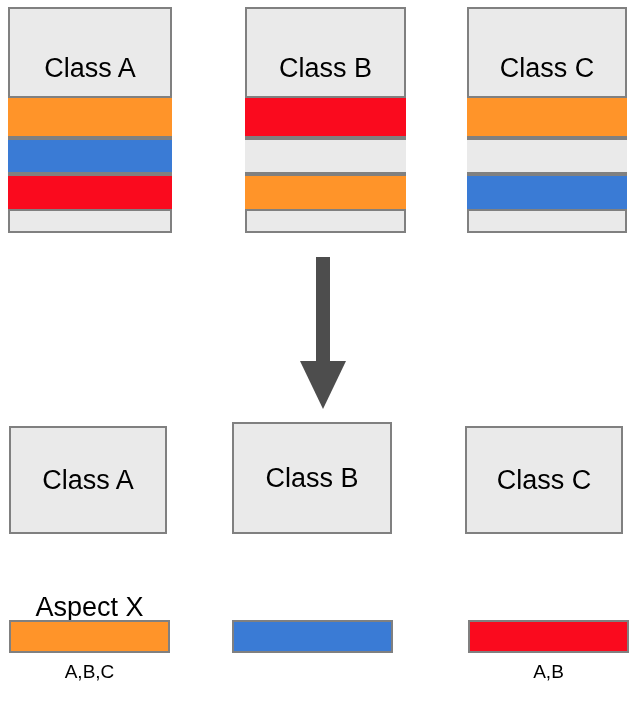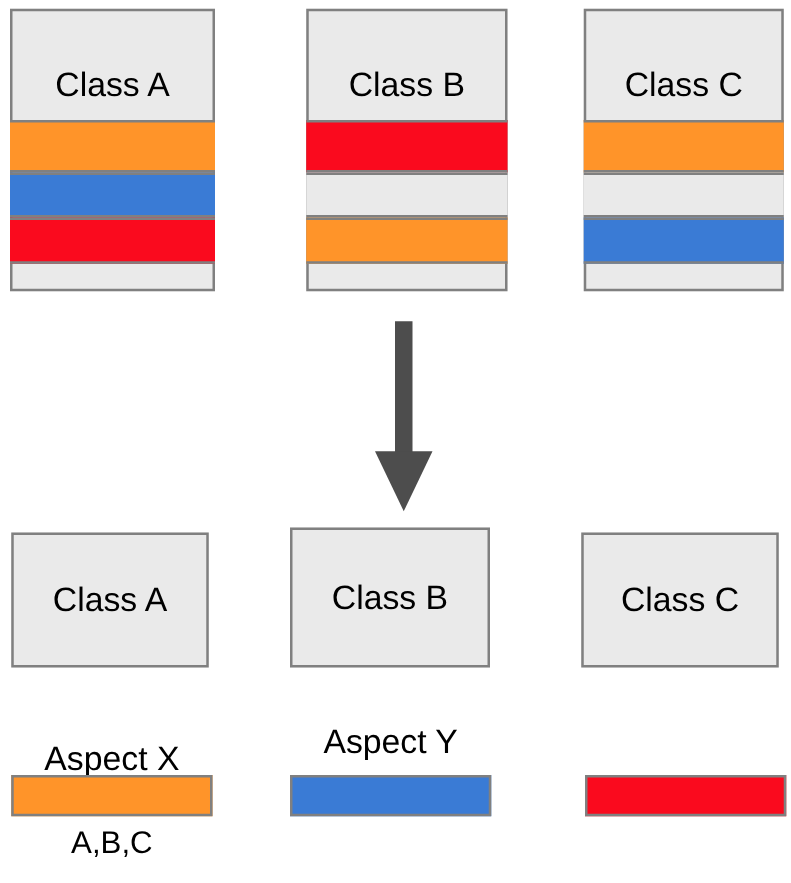--- a/index.html
+++ b/index.html
@@ -81,21 +81,21 @@
   }
   .legend-swatch {
     position: absolute;
     box-sizing: border-box;
     border: 2px solid #808080;
   }
   .legend-members {
     position: absolute;
     width: 100%;
     text-align: center;
-    font-size: 25px;
+    font-size: 19px;
     line-height: 1;
     white-space: nowrap;
   }
 </style>
 </head>
 <body>
 
 <div class="class-card" style="left:8px; top:7px; width:164px; height:226px;">
   <div class="card-title" style="margin-top:46px;">Class A</div>
   <div class="band" style="top:87px; height:42px; background:#FF9429;"></div>
@@ -135,19 +135,19 @@
   <span>Class C</span>
 </div>
 
 <div class="legend-item" style="left:9px; top:580px; width:161px; height:118px;">
   <div class="legend-label" style="top:0;margin-top:14px;">Aspect X</div>
   <div class="legend-swatch" style="left:0; top:40px; width:161px; height:33px; background:#FF9429;"></div>
   <div class="legend-members" style="top:82px;">A,B,C</div>
 </div>
 
 <div class="legend-item" style="left:232px; top:580px; width:161px; height:118px;">
-  <div class="legend-label" style="top:0;">Aspect Y</div>
   <div class="legend-swatch" style="left:0; top:40px; width:161px; height:33px; background:#3A7BD5;"></div>
 </div>
 
 <div class="legend-item" style="left:468px; top:580px; width:161px; height:118px;">
   <div class="legend-swatch" style="left:0; top:40px; width:161px; height:33px; background:#FA0A1E;"></div>
+  <div class="legend-members" style="top:82px;">A,B</div>
 </div>
 
 </body></html>

